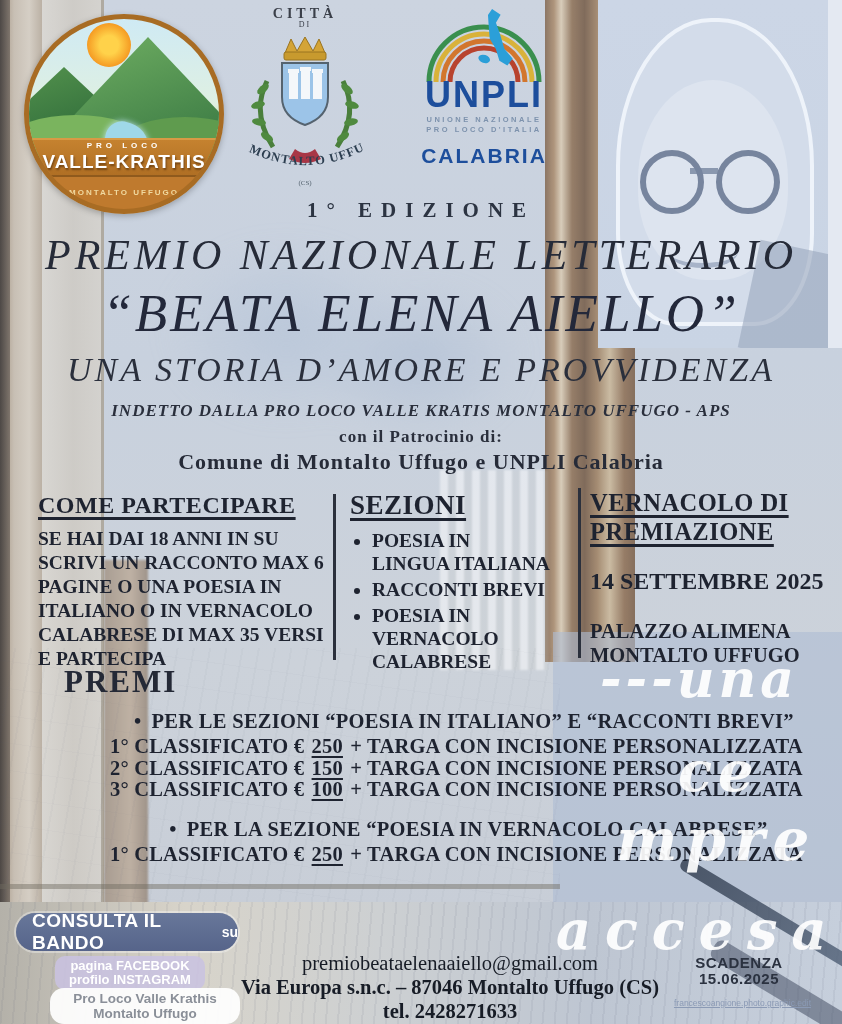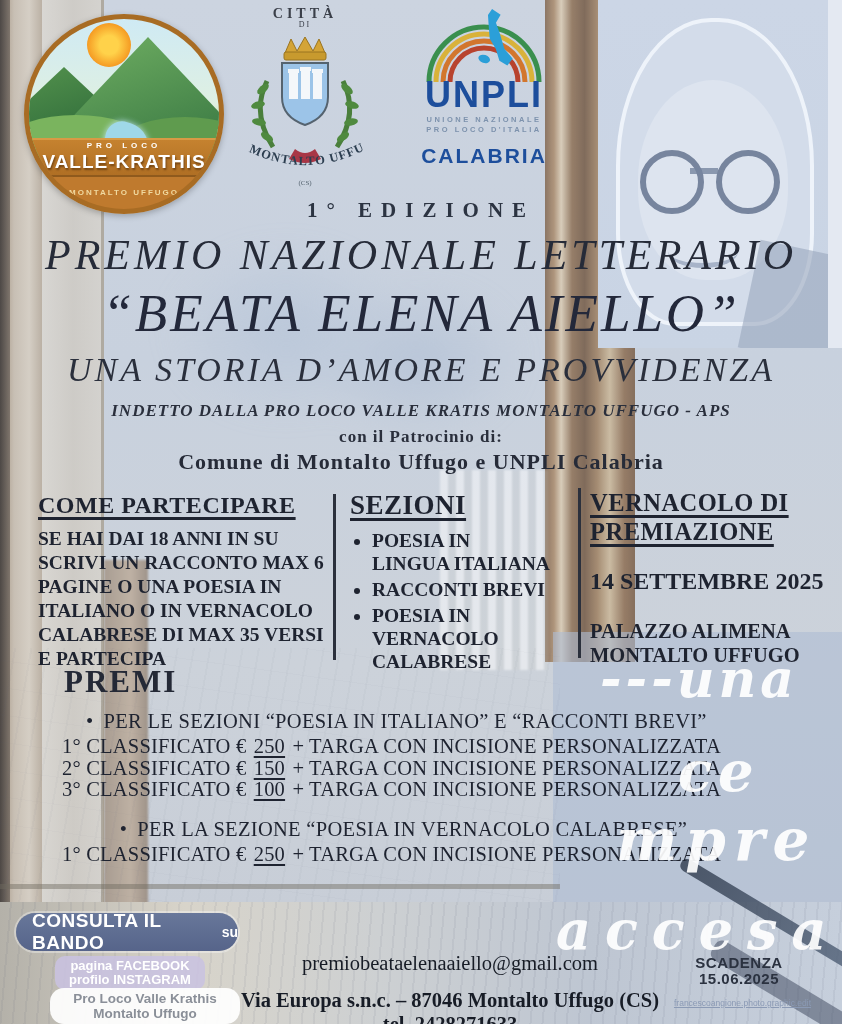--- a/index.html
+++ b/index.html
@@ -91,21 +91,21 @@
   .col-sections li{font-size:19.5px;line-height:23px;width:178px;margin-bottom:3px;}
   .col-ceremony{left:590px;top:488px;width:242px;}
   .col-ceremony h3{font-size:24.5px;line-height:29px;}
   .cer-date{font-size:24px;margin-top:22px;}
   .cer-venue{font-size:20.5px;line-height:24px;margin-top:24px;width:210px;}
   .vdiv{position:absolute;width:2.5px;background:#2b303c;}
   .vdiv1{left:333px;top:494px;height:166px;}
   .vdiv2{left:578px;top:488px;height:170px;}
   
   .premi-h{position:absolute;left:64px;top:664px;font-size:31px;letter-spacing:2px;color:#242936;font-weight:600;}
-  .prize-group{position:absolute;color:#1e2330;font-weight:normal;}
+  .prize-group{position:absolute;color:#1e2330;font-weight:bold;margin-left:48px;}
   .pg1{left:62px;top:710px;}
   .pg2{left:62px;top:818px;text-align:center;}
   .pg-title{font-size:20.5px;letter-spacing:.3px;margin-left:24px;margin-bottom:3px;}
   .pg-title .blt{margin-right:10px;}
   .prize-row{font-size:20.5px;line-height:21.5px;letter-spacing:.2px;}
   .prize-row .amt{text-decoration:underline;text-decoration-thickness:2px;text-underline-offset:3px;padding:0 2px;}
   
   .wm{position:absolute;font-style:italic;font-weight:bold;color:rgba(255,255,255,.92);font-family:"DejaVu Serif",serif;}
   .wm1{top:648px;left:600px;font-size:52px;letter-spacing:4px;}
   .wm2{top:738px;left:678px;font-size:56px;letter-spacing:6px;}
@@ -116,21 +116,21 @@
     background:linear-gradient(180deg,#68779a,#56648a);display:flex;align-items:center;justify-content:center;
     font-family:"Liberation Sans",sans-serif;color:#fff;font-weight:bold;box-shadow:0 0 0 2px rgba(255,255,255,.35);}
   .bando .main{font-size:19px;letter-spacing:.5px;margin-left:16px;}
   .bando .su{font-size:14px;margin-left:6px;font-weight:bold;}
   .social{position:absolute;left:55px;top:956px;width:150px;border-radius:10px;background:rgba(201,194,226,.85);
     text-align:center;font-family:"Liberation Sans",sans-serif;color:#fff;font-weight:bold;font-size:13px;line-height:14px;padding:3px 0;}
   .proloco{position:absolute;left:50px;top:988px;width:158px;border-radius:14px;background:rgba(255,255,255,.92);
     text-align:center;font-family:"Liberation Sans",sans-serif;color:#8a8f98;font-weight:bold;font-size:13.5px;line-height:15px;padding:3px 16px;}
   .contact{position:absolute;left:230px;top:952px;width:440px;text-align:center;color:#171c26;}
   .contact .email{font-size:20.5px;}
-  .contact .addr{font-size:20.5px;font-weight:bold;margin-top:14px;}
+  .contact .addr{font-size:20.5px;font-weight:bold;margin-top:1px;}
   .contact .tel{font-size:20.5px;font-weight:bold;margin-top:1px;}
   .deadline{position:absolute;left:672px;top:955px;width:134px;text-align:center;font-family:"Liberation Sans",sans-serif;
     color:#2b3240;font-weight:bold;font-size:15px;line-height:16px;letter-spacing:.5px;}
   .credit{position:absolute;left:655px;top:998px;width:175px;text-align:center;font-family:"Liberation Sans",sans-serif;
     font-size:8.5px;color:#8b9ab5;text-decoration:underline;}
 </style>
 </head>
 <body>
 
 <div class="poster">

